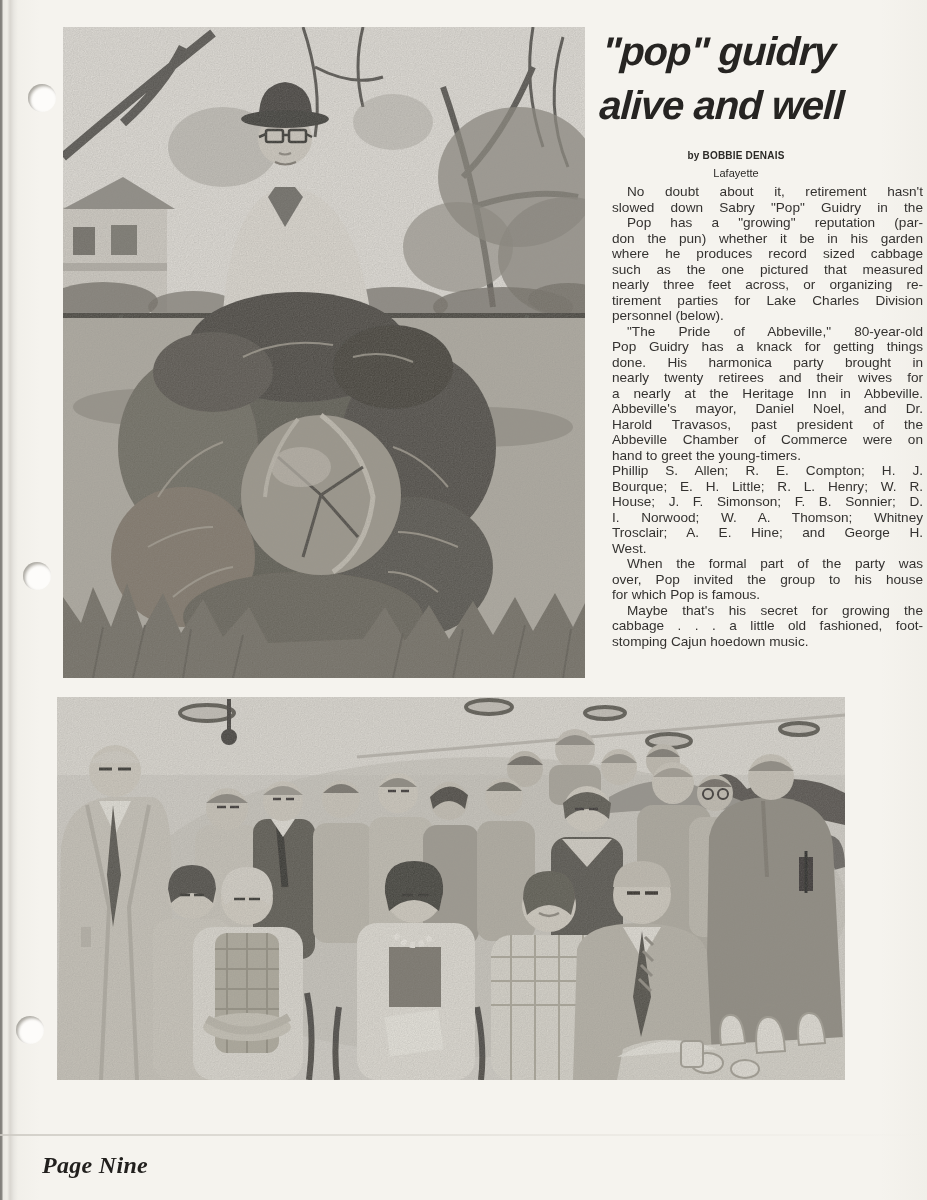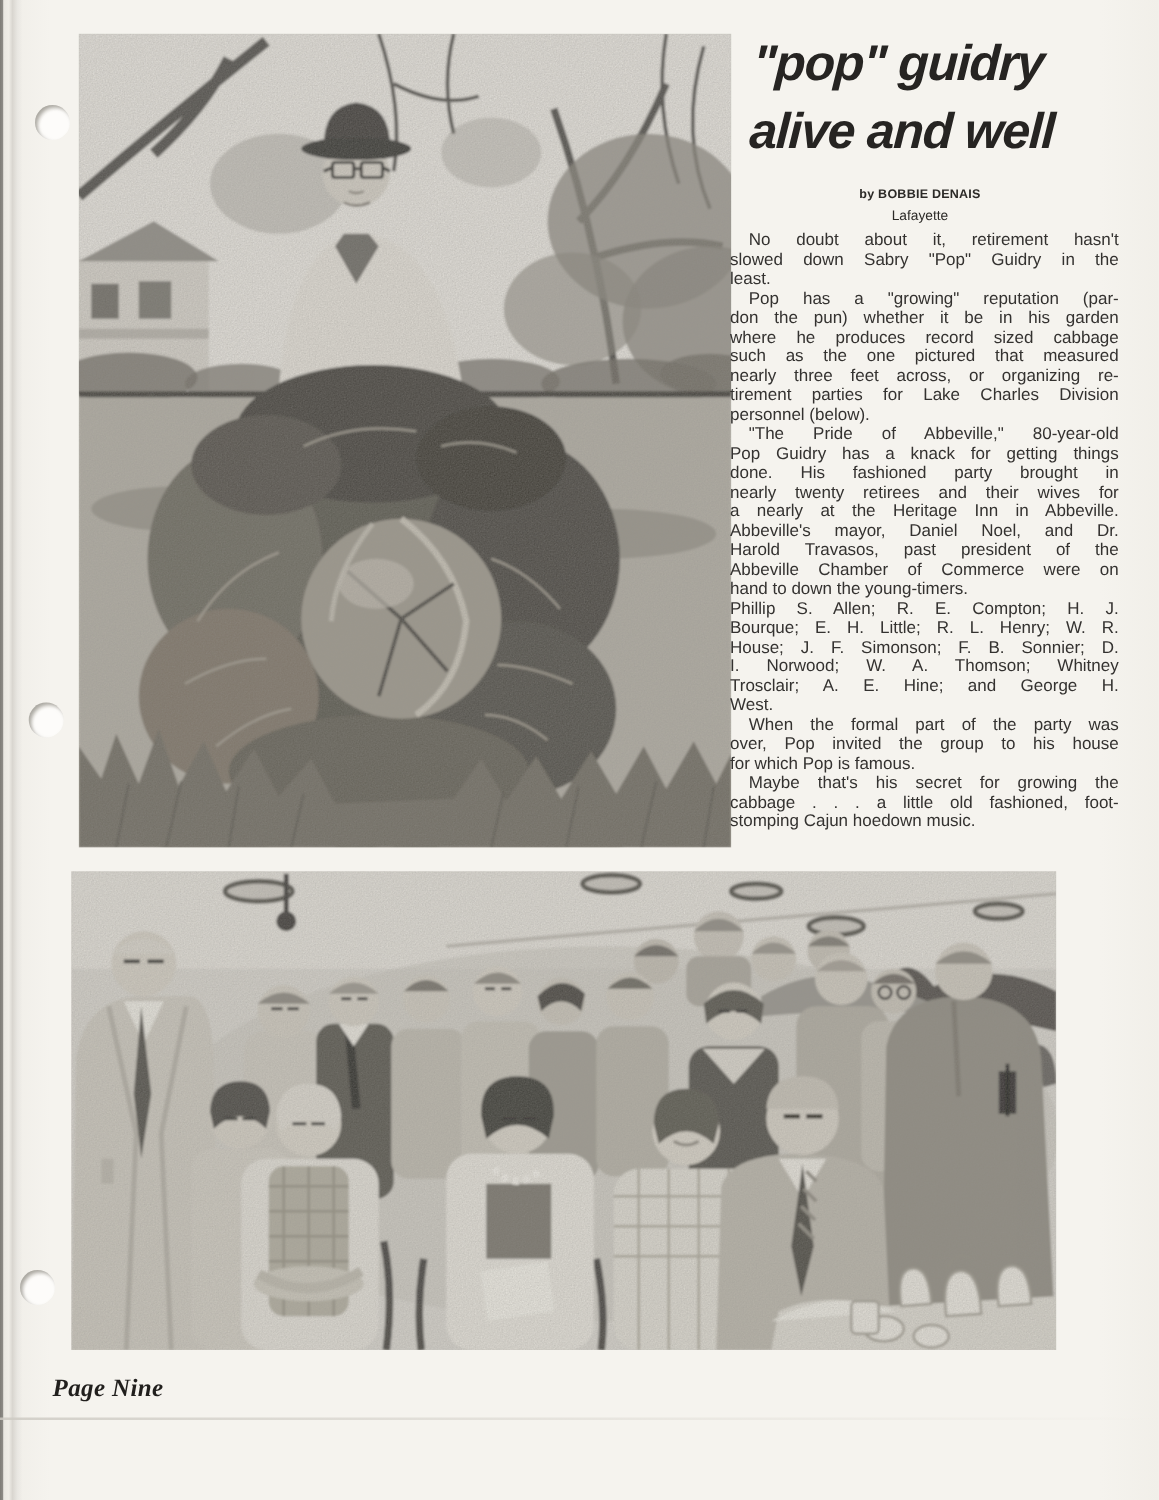--- a/index.html
+++ b/index.html
@@ -27,29 +27,29 @@
   .photo-top{left:63px;top:27px;width:522px;height:651px;}
   .photo-bottom{left:57px;top:697px;width:788px;height:383px;}
 
   .headline{position:absolute;left:601px;top:24px;width:320px;
     font-weight:bold;font-style:italic;font-size:40px;line-height:54px;
     letter-spacing:-1px;color:#262422;transform:skewX(-3deg);}
   .byline{position:absolute;left:600px;top:147px;width:272px;text-align:center;color:#2c2a27;}
   .byline .by{font-weight:bold;font-size:10px;line-height:18px;letter-spacing:.2px;}
   .byline .loc{font-weight:normal;font-size:11px;line-height:16px;}
 
-  .article-body{position:absolute;left:584px;top:184px;width:311px;
+  .article-body{position:absolute;left:612px;top:184px;width:311px;
     font-size:13.6px;line-height:15.5px;color:#343230;}
   .article-body .line{text-align:justify;text-align-last:justify;white-space:normal;}
   .article-body .line.last{text-align-last:left;}
   .article-body .line.first{text-indent:15px;}
 
-  .page-number{position:absolute;left:42px;top:1100px;
+  .page-number{position:absolute;left:42px;top:1152px;
     font-family:"Liberation Serif","DejaVu Serif",serif;
-    font-style:italic;font-weight:bold;font-size:20px;color:#211f1d;letter-spacing:.3px;}
+    font-style:italic;font-weight:bold;font-size:24px;color:#211f1d;letter-spacing:.3px;}
 </style>
 </head>
 <body>
 
 <div class="page">
 
   <div class="edge-left"></div>
   <div class="scan-line"></div>
 
   <div class="hole h1"></div>
@@ -175,41 +175,40 @@
 
   <div class="byline">
     <div class="by">by BOBBIE DENAIS</div>
     <div class="loc">Lafayette</div>
   </div>
 
   <div class="article-body">
       <div>
         <div class="line first">No doubt about it, retirement hasn't</div>
         <div class="line">slowed down Sabry "Pop" Guidry in the</div>
-        <div class="line last">least.</div>
       </div>
       <div>
         <div class="line first">Pop has a "growing" reputation (par-</div>
         <div class="line">don the pun) whether it be in his garden</div>
         <div class="line">where he produces record sized cabbage</div>
         <div class="line">such as the one pictured that measured</div>
         <div class="line">nearly three feet across, or organizing re-</div>
         <div class="line">tirement parties for Lake Charles Division</div>
         <div class="line last">personnel (below).</div>
       </div>
       <div>
         <div class="line first">"The Pride of Abbeville," 80-year-old</div>
         <div class="line">Pop Guidry has a knack for getting things</div>
-        <div class="line">done. His fashioned party brought in</div>
+        <div class="line">done. His harmonica party brought in</div>
         <div class="line">nearly twenty retirees and their wives for</div>
         <div class="line">a nearly at the Heritage Inn in Abbeville.</div>
         <div class="line">Abbeville's mayor, Daniel Noel, and Dr.</div>
         <div class="line">Harold Travasos, past president of the</div>
         <div class="line">Abbeville Chamber of Commerce were on</div>
-        <div class="line last">hand to down the young-timers.</div>
+        <div class="line last">hand to greet the young-timers.</div>
       </div>
       <div>
         <div class="line">Phillip S. Allen; R. E. Compton; H. J.</div>
         <div class="line">Bourque; E. H. Little; R. L. Henry; W. R.</div>
         <div class="line">House; J. F. Simonson; F. B. Sonnier; D.</div>
         <div class="line">I. Norwood; W. A. Thomson; Whitney</div>
         <div class="line">Trosclair; A. E. Hine; and George H.</div>
         <div class="line last">West.</div>
       </div>
       <div>

